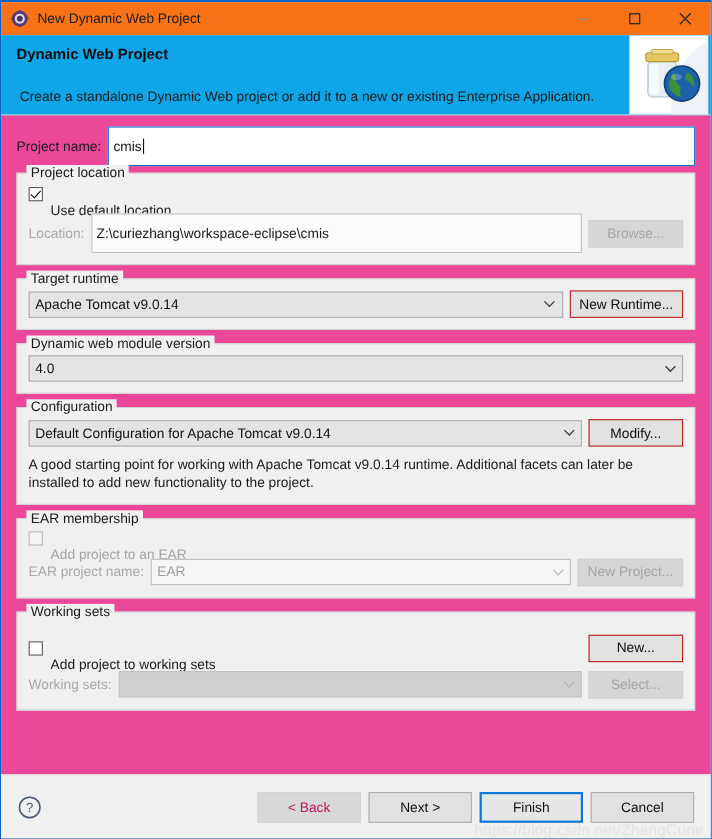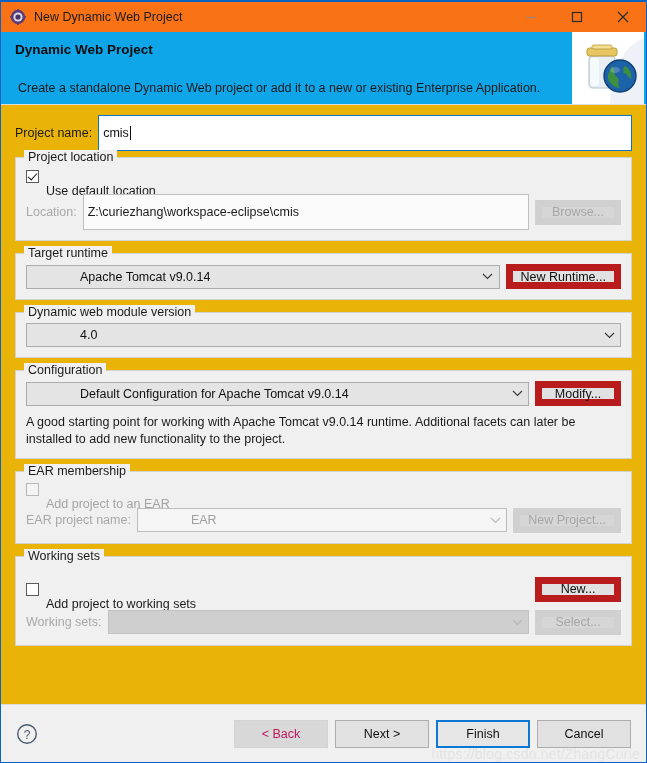--- a/index.html
+++ b/index.html
@@ -75,21 +75,21 @@
   }
   .header-img {
     position: absolute;
     right: 2px; top: 0px;
     width: 72px; height: 72px;
   }
 
   
   .body {
     flex: 1 1 auto;
-    background: #eab308;
+    background: #ec4899;
     padding: 0 14px;
     position: relative;
   }
 
   .row-projname {
     display: flex;
     align-items: center;
     height: 24px;
     margin-top: 16px;
   }
@@ -183,38 +183,38 @@
     border: 1px solid #acacac;
     background: #e4e4e4;
     display: flex;
     align-items: center;
     font-size: 12.5px;
     color: #101010;
     flex: 1 1 auto;
     min-width: 0;
     padding-left: 5px;
   }
-  .combo .cval { flex: 1 1 auto; overflow: hidden; white-space: nowrap; margin-left: 48px; }
+  .combo .cval { flex: 1 1 auto; overflow: hidden; white-space: nowrap; }
   .combo .chev {
     width: 22px;
     display: flex; align-items: center; justify-content: center;
     flex: 0 0 auto;
     color: #3c3c3c;
   }
   .combo.white { background: #f5f5f5; border-color: #bcbcbc; }
   .combo.white .cval { color: #a0a0a0; }
   .combo.white .chev { color: #bdbdbd; }
   .combo.grey { background: #cfcfcf; border-color: #c2c2c2; }
   .combo.grey .chev { color: #b6b6b6; }
 
   
   .btn {
     height: 25px;
     min-width: 86px;
-    border: 7px solid #b91c1c;
+    border: 1px solid #b91c1c;
     background: #e1e1e1;
     font-family: "Liberation Sans", sans-serif;
     font-size: 12.5px;
     color: #101010;
     display: flex; align-items: center; justify-content: center;
     flex: 0 0 auto;
     padding: 0 8px;
     white-space: nowrap;
   }
   .btn.disabled {

